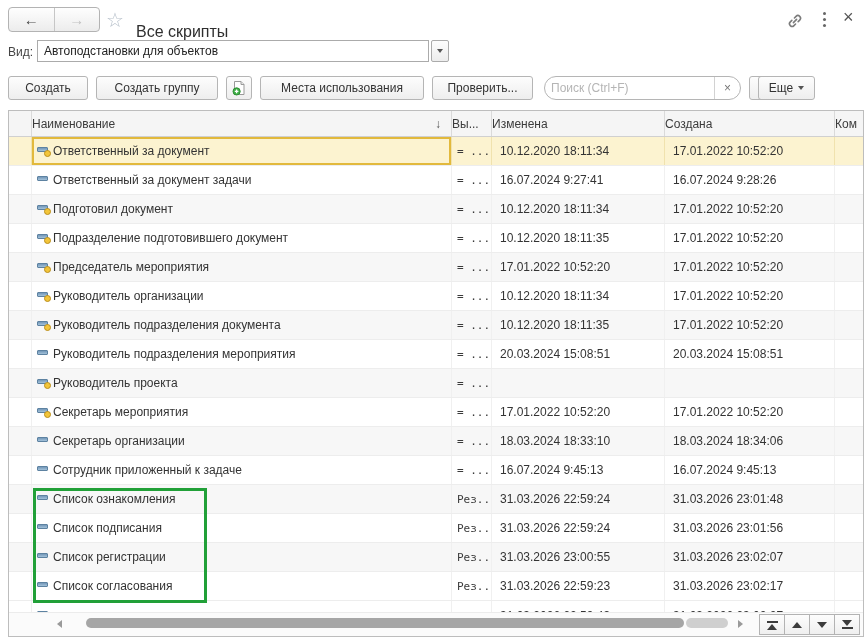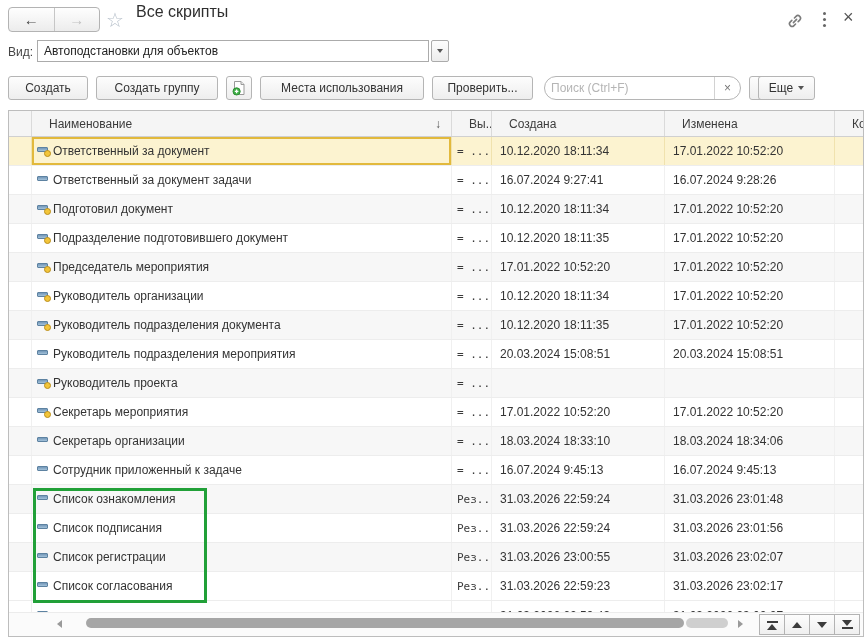--- a/index.html
+++ b/index.html
@@ -6,21 +6,21 @@
   #win{position:relative;width:866px;height:643px;background:#fff;overflow:hidden;
        font-family:"Liberation Sans",sans-serif;color:#333;}
 
   
   .navgrp{position:absolute;left:8px;top:7px;width:92px;height:25px;border:1px solid #b3b3b3;
           border-radius:4px;background:linear-gradient(#fefefe,#ececec);display:flex;box-sizing:border-box;}
   .navbtn{flex:1;display:flex;align-items:center;justify-content:center;font-size:15px;cursor:default;}
   .navbtn.back{border-right:1px solid #c6c6c6;color:#4a4a4a;}
   .navbtn.fwd{color:#c2c2c2;}
   .star{position:absolute;left:106px;top:8px;font-size:20px;color:#b9c2cc;}
-  .title{position:absolute;left:136px;top:3px;font-size:16px;color:#2f2f2f;}
+  .title{position:absolute;left:136px;top:23px;font-size:16px;color:#2f2f2f;}
   .linkicon{position:absolute;left:786px;top:12px;width:18px;height:18px;}
   .dots{position:absolute;left:823px;top:12px;width:3px;height:3px;background:#666;border-radius:50%;
         box-shadow:0 6px 0 #666,0 12px 0 #666;}
   .close{position:absolute;left:843px;top:7px;font-size:18px;color:#555;}
 
   
   .viewlbl{position:absolute;left:8px;top:45px;font-size:12px;color:#444;}
   .combo{position:absolute;left:37px;top:40px;width:392px;height:22px;border:1px solid #ababab;
          background:#fff;display:flex;align-items:center;padding-left:6px;font-size:12px;color:#222;box-sizing:border-box;}
   .combobtn{position:absolute;left:431px;top:40px;width:18px;height:22px;border:1px solid #ababab;border-radius:2px;
@@ -44,21 +44,21 @@
   .clearbtn{width:25px;border-left:1px solid #d2d2d2;display:flex;align-items:center;justify-content:center;
             color:#777;font-size:12px;}
   #btn-mag{left:749px;width:45px;}
   #btn-more{left:758px;width:57px;}
 
   
   .table{position:absolute;left:8px;top:110px;width:856px;height:527px;border:1px solid #bdbdbd;
          box-sizing:border-box;background:#fff;overflow:hidden;}
   .thead{display:grid;grid-template-columns:22px 420px 40px 173px 170px 1fr;height:26px;background:#f5f5f5;
          border-bottom:1px solid #d0d0d0;box-sizing:border-box;font-size:12px;color:#3c3c3c;}
-  .th{display:flex;align-items:center;padding-left:17px;box-sizing:border-box;border-left:1px solid #dadada;
+  .th{display:flex;align-items:center;padding-left:0;box-sizing:border-box;border-left:1px solid #dadada;
       overflow:hidden;white-space:nowrap;}
   .th:first-child{border-left:none;}
   .th.name{position:relative;}
   .sort{position:absolute;right:10px;color:#555;font-size:12px;}
 
   .row{display:grid;grid-template-columns:22px 420px 40px 173px 170px 1fr;height:29px;
        border-bottom:1px solid #ededed;box-sizing:border-box;font-size:12px;color:#333;background:#fff;}
   #tbody .row:nth-child(odd){background:#f7f7f7;}
   .cell{display:flex;align-items:center;box-sizing:border-box;border-left:1px solid #f0f0f0;
         overflow:hidden;white-space:nowrap;}
@@ -170,24 +170,24 @@
     <div class="thead">
       <div class="th"></div>
       <div class="th name">
         <span>Наименование</span>
         <span class="sort">↓</span>
       </div>
       <div class="th">
           <span>Вы...</span>
         </div>
       <div class="th">
+          <span>Изменена</span>
+        </div>
+      <div class="th">
           <span>Создана</span>
-        </div>
-      <div class="th">
-          <span>Изменена</span>
         </div>
       <div class="th">
           <span>Ком</span>
         </div>
     </div>
     <div id="tbody">
         <div class="row sel">
           <div class="cell"></div>
           <div class="cell name">
             <span class="ic dot">

